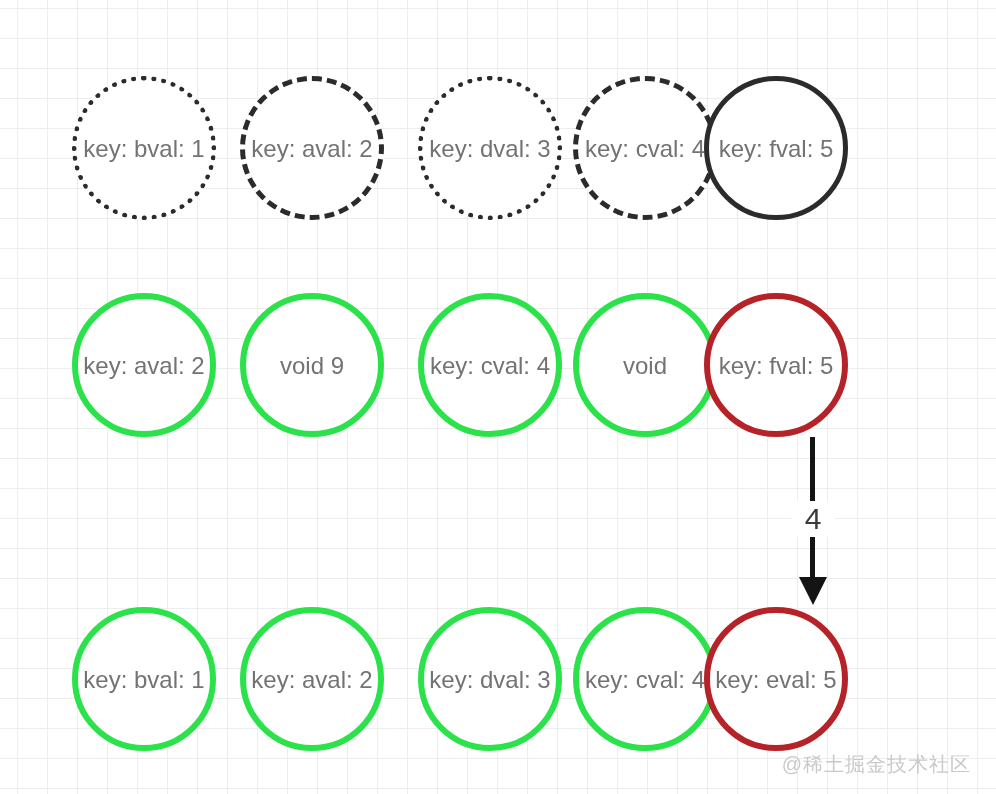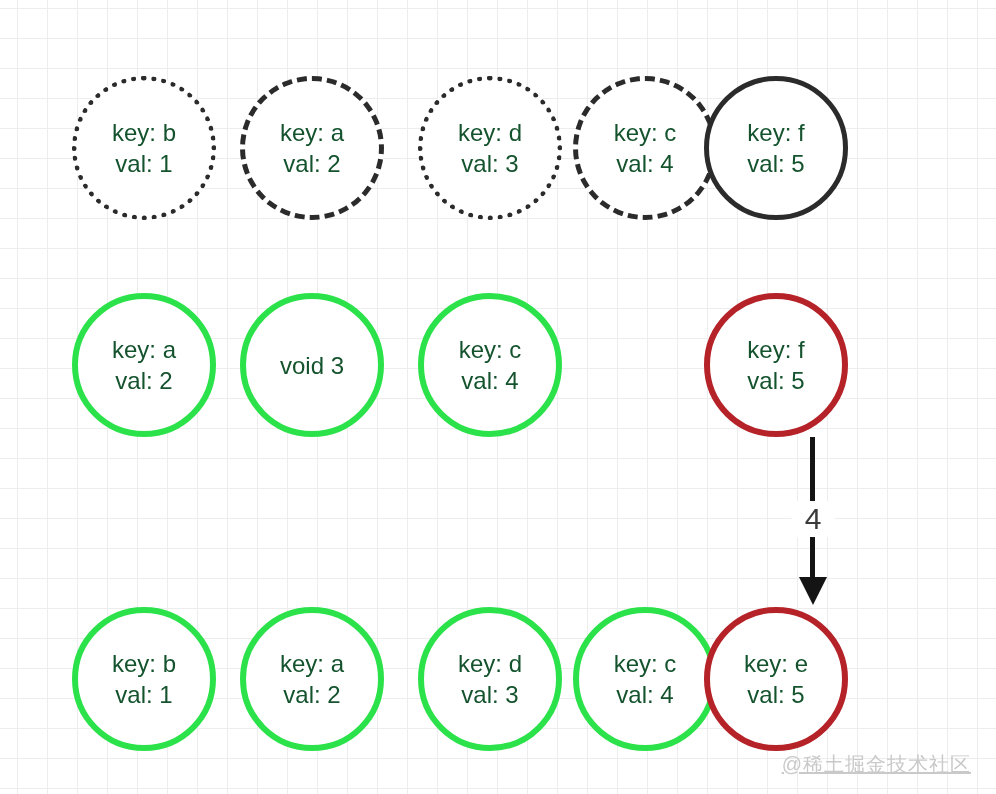--- a/index.html
+++ b/index.html
@@ -12,43 +12,43 @@
     background-color:#fff;
     background-image:
       linear-gradient(to right,#ededee 1.5px,transparent 1.5px),
       linear-gradient(to bottom,#ededee 1.5px,transparent 1.5px);
     background-size:30px 30px;
     background-position:17px 8px;
   }
   .node{
     position:absolute;width:144px;height:144px;box-sizing:border-box;
     border-radius:50%;background:#fff;
-    display:flex;flex-direction:column;align-items:center;justify-content:center;
-    font-size:24px;line-height:31px;color:#14532d;text-align:center;
+    display:flex;flex-direction:row;align-items:center;justify-content:center;
+    font-size:24px;line-height:31px;color:#737373;text-align:center;
   }
   .c0{left:72px}.c1{left:240px}.c2{left:418px}.c3{left:573px}.c4{left:704px}
   .r0{top:76px}.r1{top:293px}.r2{top:607px}
   .b-dotted{border:5px dotted #2b2b2b}
   .b-dashed{border:5px dashed #2b2b2b}
   .b-solid{border:5px solid #2b2b2b}
   .b-green{border:6px solid #2ce24b}
   .b-red{border:6px solid #b52228}
   .arrow-line{position:absolute;left:810px;top:437px;width:5px;height:142px;background:#141414;}
   .arrow-head{
     position:absolute;left:799px;top:577px;width:0;height:0;
     border-left:14px solid transparent;border-right:14px solid transparent;
     border-top:28px solid #141414;
   }
   .arrow-label{
     position:absolute;left:813px;top:501px;transform:translateX(-50%);
     background:#fff;padding:1px 13px;font-size:30px;color:#3b3b3b;
   }
   .watermark{
     position:absolute;right:25px;top:751px;
-    font-size:20px;letter-spacing:1px;color:#c9c9c9;text-decoration:underline;
+    font-size:20px;letter-spacing:1px;color:#c9c9c9;
   }
 </style>
 </head>
 <body>
 
 <div class="canvas">
 
   <div class="node r0 c0 b-dotted">
     <span>key: b</span>
     <span>val: 1</span>
@@ -68,26 +68,30 @@
   <div class="node r0 c4 b-solid">
     <span>key: f</span>
     <span>val: 5</span>
   </div>
 
   <div class="node r1 c0 b-green">
     <span>key: a</span>
     <span>val: 2</span>
   </div>
   <div class="node r1 c1 b-green">
-    <span>void 3</span>
+    <span>void 9</span>
     <span></span>
   </div>
   <div class="node r1 c2 b-green">
     <span>key: c</span>
     <span>val: 4</span>
+  </div>
+  <div class="node r1 c3 b-green">
+    <span>void</span>
+    <span></span>
   </div>
   <div class="node r1 c4 b-red">
     <span>key: f</span>
     <span>val: 5</span>
   </div>
 
   <div class="arrow-line"></div>
   <div class="arrow-head"></div>
   <span class="arrow-label">4</span>
 

